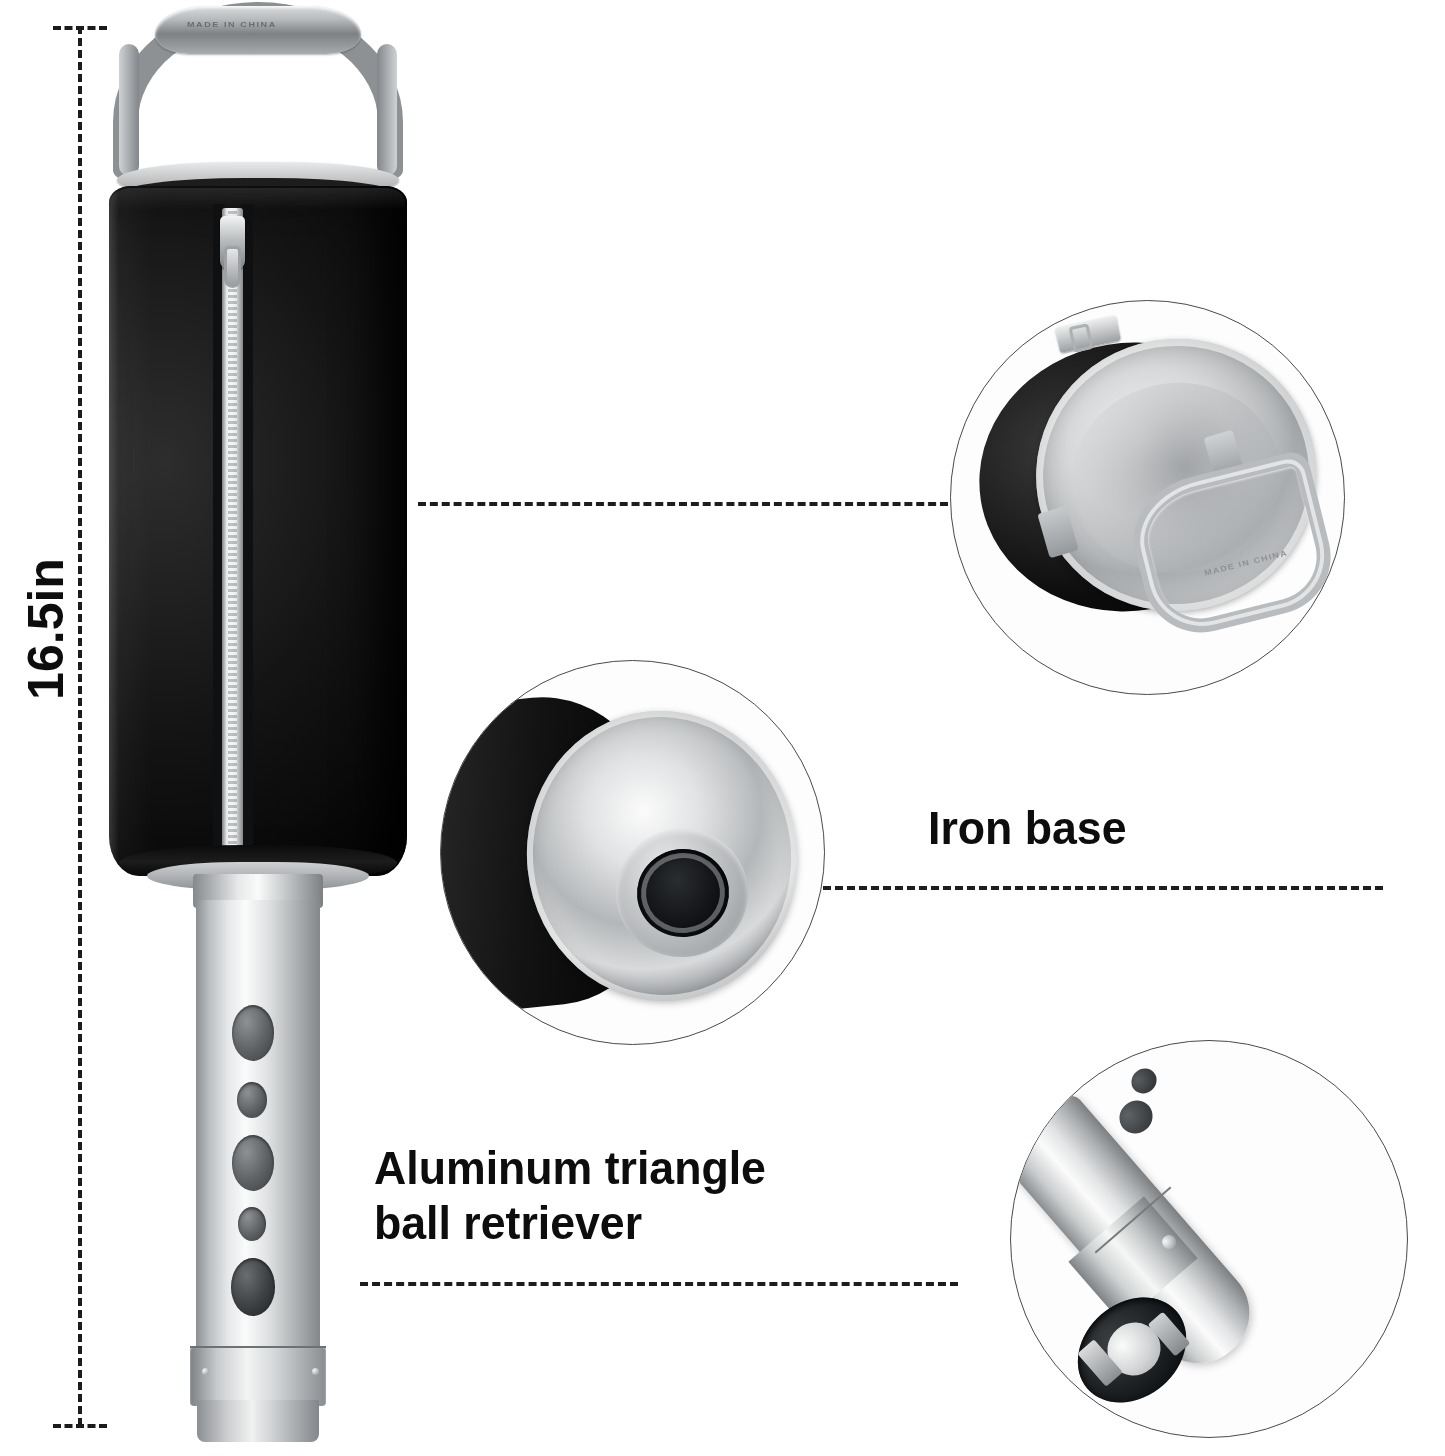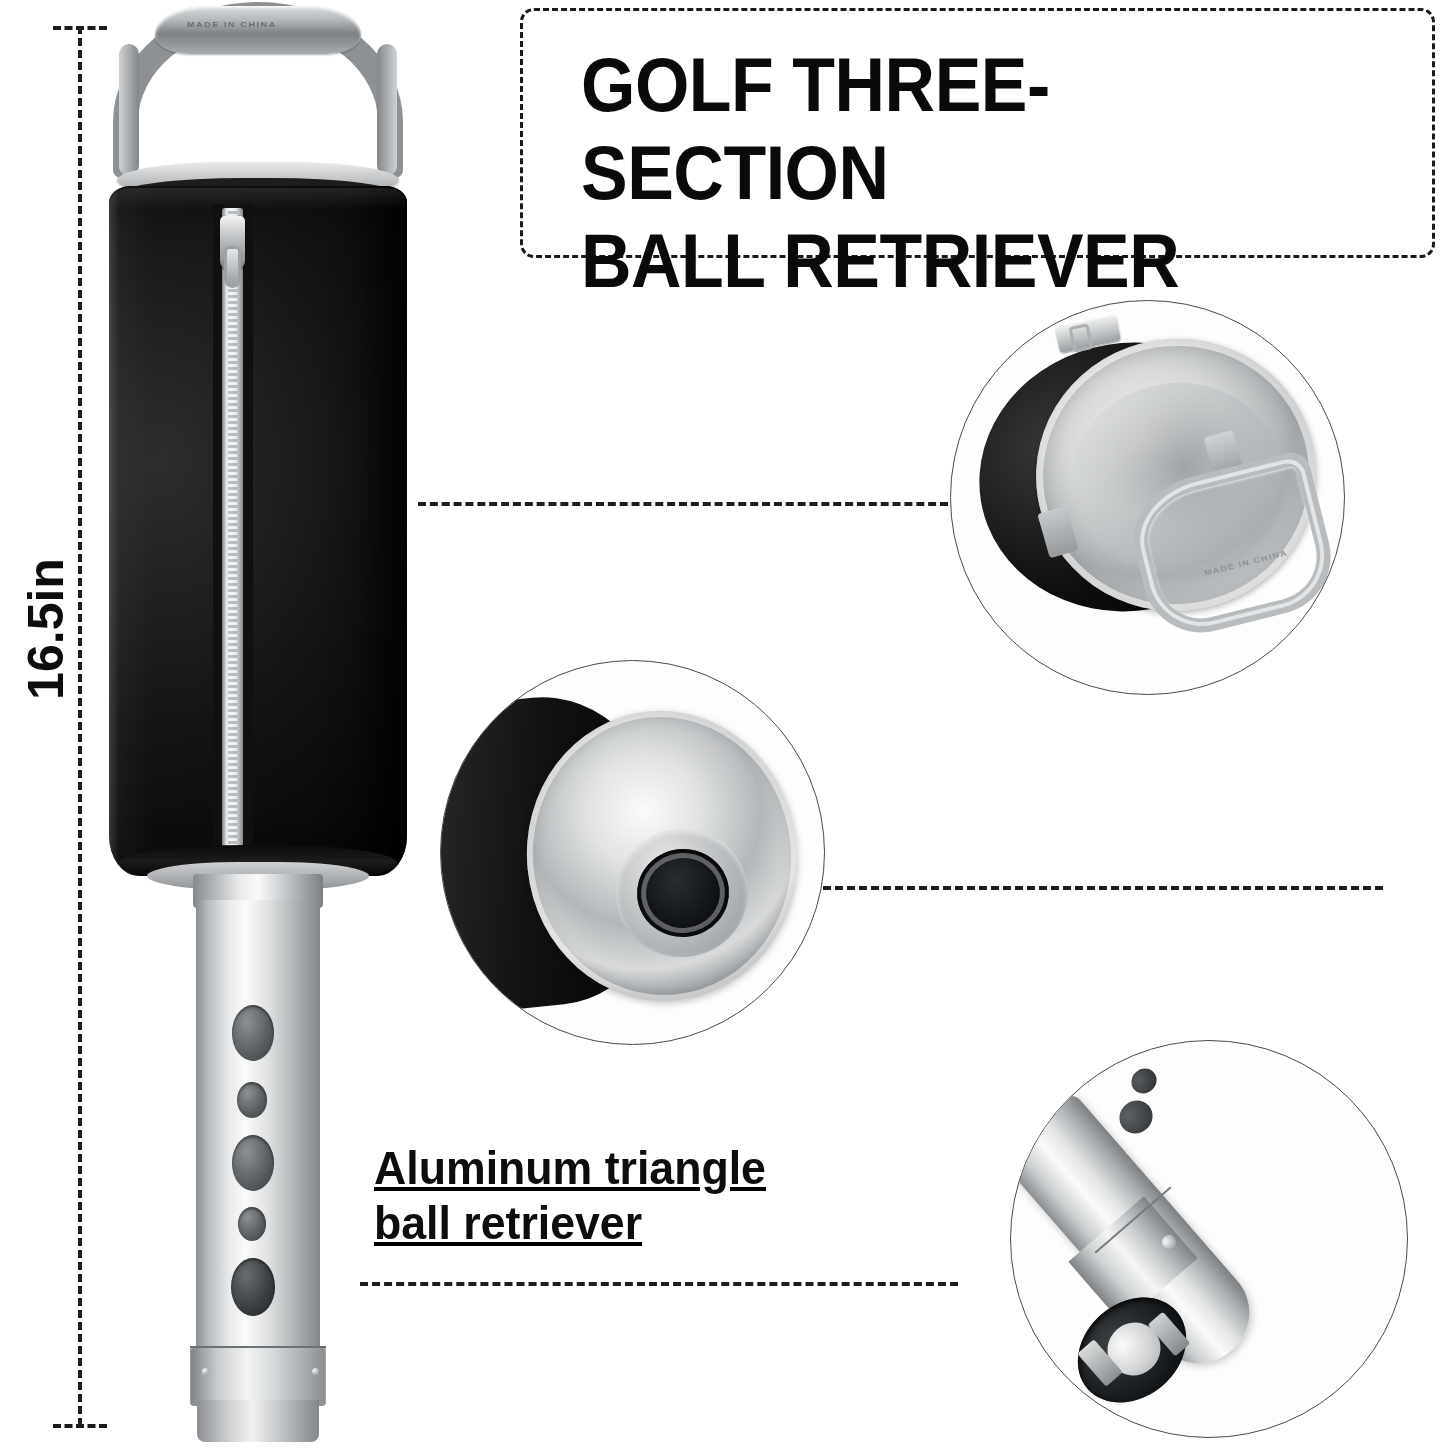--- a/index.html
+++ b/index.html
@@ -473,30 +473,29 @@
     <div class="hole h3"></div>
     <div class="hole h4"></div>
     <div class="hole h5"></div>
     <div class="ferrule"></div>
     <div class="ferrule-line"></div>
     <div class="rivet rv1"></div>
     <div class="rivet rv2"></div>
     <div class="tip"></div>
   </div>
 
-  <div class="title-box">
-    <div class="title-text">GOLF THREE-SECTION
-BALL RETRIEVER</div>
-  </div>
 
   <div class="leader" style="left:418px; top:502px; width:530px;"></div>
 
+  <div class="callout" style="left:928px; top:800px;">
+    <div class="lbl">Iron base</div>
+  </div>
   <div class="leader" style="left:823px; top:886px; width:560px;"></div>
 
-  <div class="callout" style="left:374px; top:1140px;text-decoration:underline;">
+  <div class="callout" style="left:374px; top:1140px;">
     <div class="lbl">Aluminum triangle
 ball retriever</div>
   </div>
   <div class="leader" style="left:360px; top:1282px; width:598px;"></div>
 
   <div class="inset inset-handle">
     <div class="ih-black"></div>
     <div class="ih-disc"></div>
     <div class="ih-shade"></div>
     <div class="ih-disc-rim"></div>

